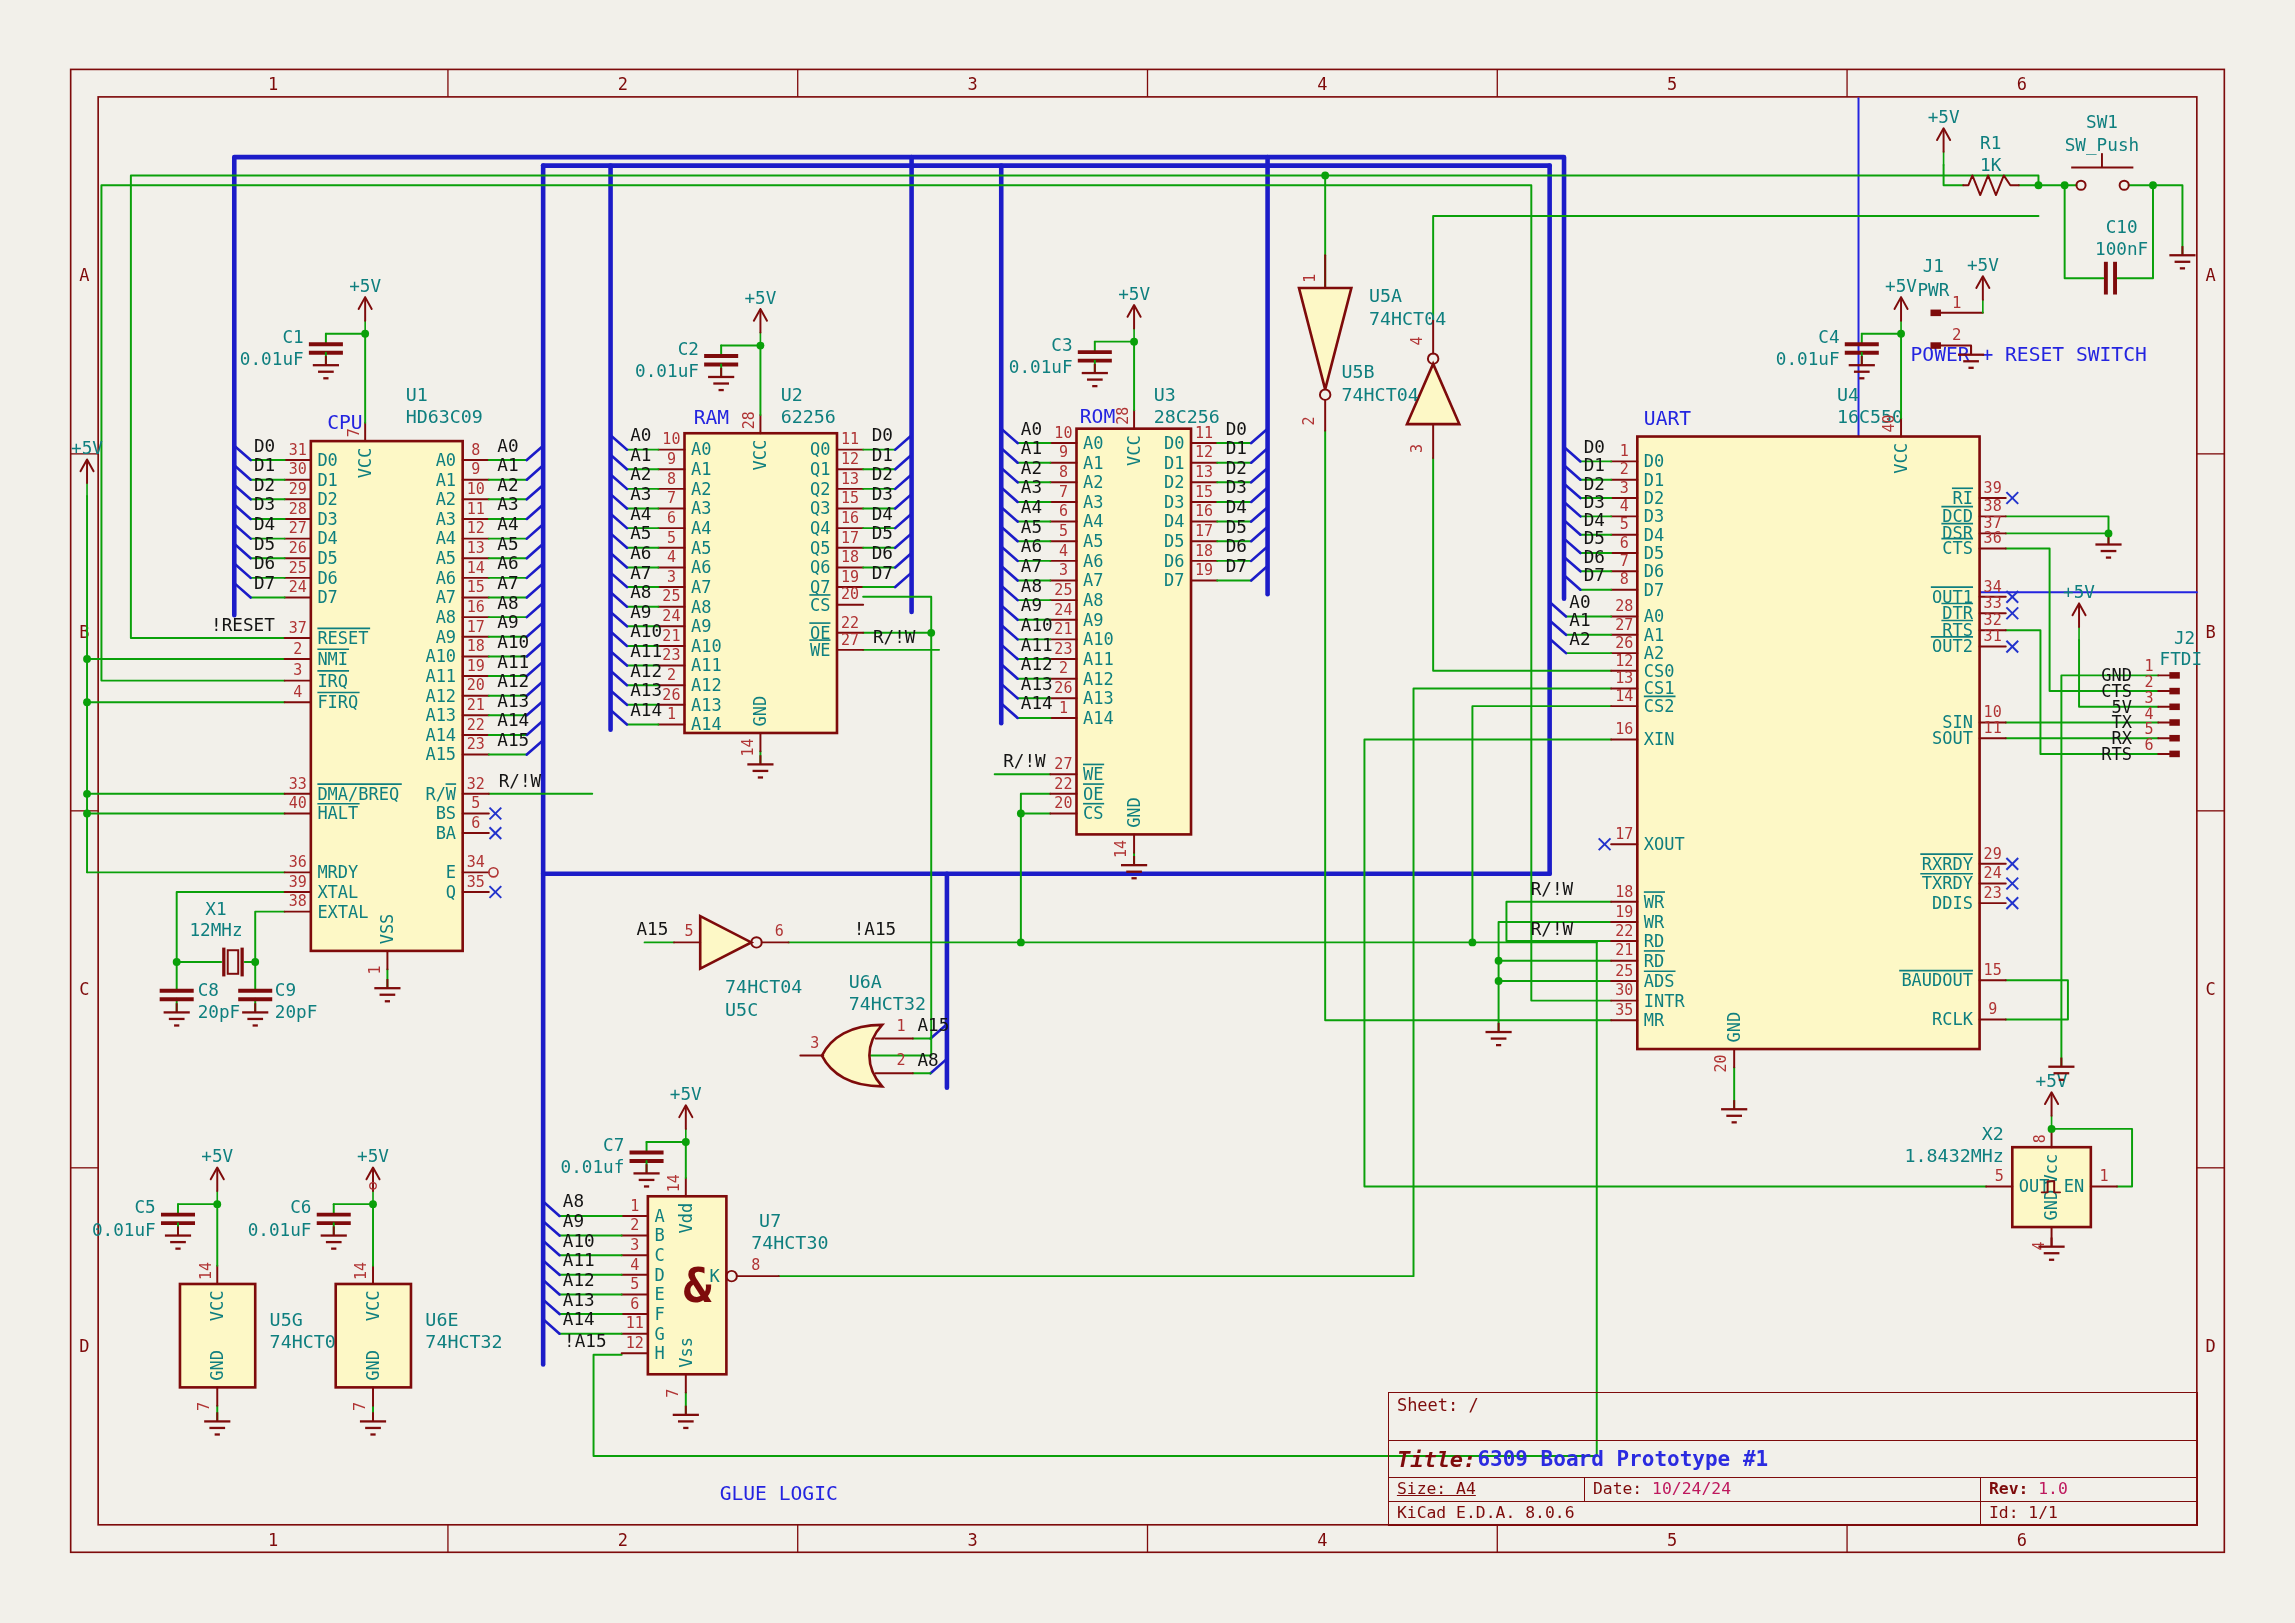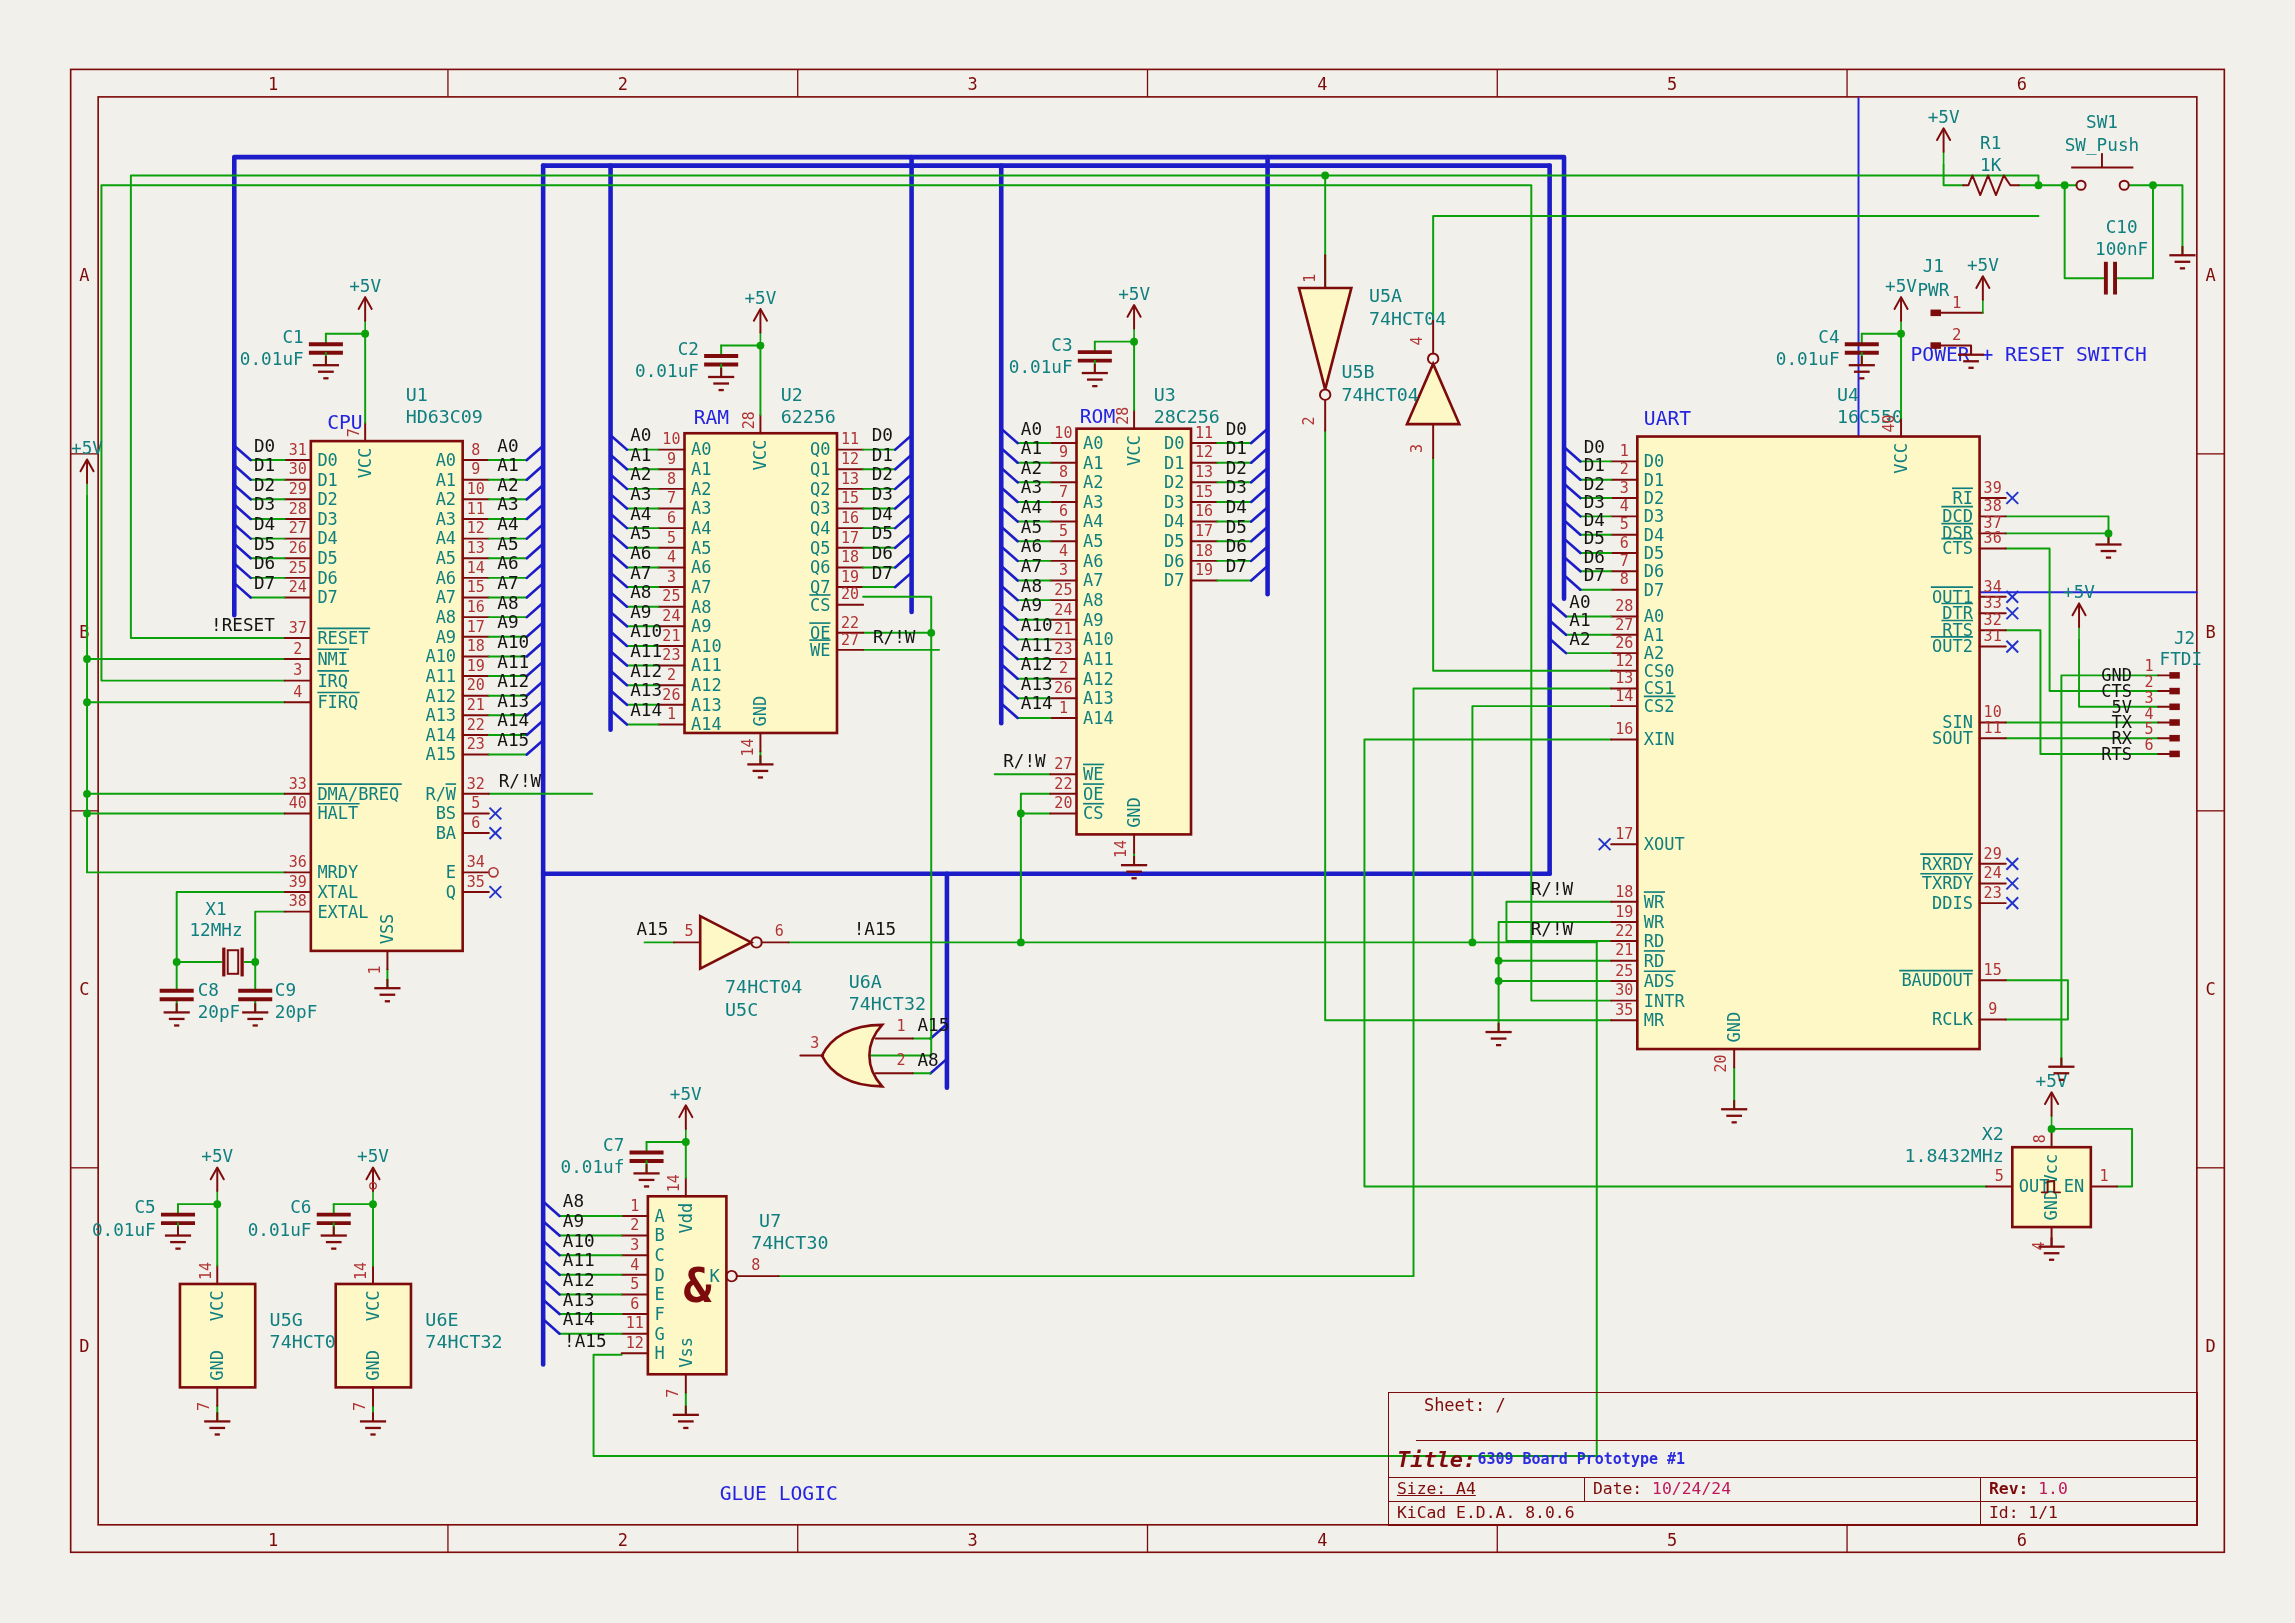--- a/index.html
+++ b/index.html
@@ -4,21 +4,21 @@
 <style>
   html,body{margin:0;padding:0;background:#d8d6d0;}
   #canvas{position:relative;width:2295px;height:1623px;background:#f2f0ea;font-family:"DejaVu Sans Mono",monospace;overflow:hidden;}
   #schsvg{position:absolute;left:0;top:0;}
   #titleblock{position:absolute;left:1388px;top:1392px;width:810px;height:134px;border:1.3px solid #7e0b0b;box-sizing:border-box;color:#7e0b0b;}
   .tb-row{box-sizing:border-box;border-bottom:1.3px solid #7e0b0b;padding:1.3px 7.9px;overflow:hidden;}
   .tb-row:last-child{border-bottom:none;}
   .tb-line{font-size:17px;line-height:22px;white-space:nowrap;}
   .tb-title-row{display:flex;align-items:center;height:37px;}
   .tb-title-label{font-size:22px;font-weight:bold;font-style:italic;margin-right:1px;}
-  .tb-title-val{font-size:15px;font-weight:bold;color:#2b2be0;}
+  .tb-title-val{font-size:21px;font-weight:bold;color:#2b2be0;}
   .tb-cols{display:flex;padding:0;height:24px;}
   .tb-cell{box-sizing:border-box;padding:1.3px 7.9px;font-size:16.4px;line-height:20px;border-right:1.3px solid #7e0b0b;white-space:nowrap;}
   .tb-cell:last-child{border-right:none;}
   .blue{color:#be185d;}
   .bold{font-weight:bold;text-align:right;}
 </style>
 </head>
 <body>
 
 <div id="canvas">
@@ -1269,21 +1269,21 @@
       <text x="2404" y="1368" font-size="27" fill="#141414" text-anchor="end" font-family="&quot;DejaVu Sans Mono&quot;,monospace">R/!W</text>
       <text x="2404" y="1428" font-size="27" fill="#141414" text-anchor="end" font-family="&quot;DejaVu Sans Mono&quot;,monospace">R/!W</text>
       <text x="1337" y="1428" font-size="27" fill="#141414" text-anchor="middle" font-family="&quot;DejaVu Sans Mono&quot;,monospace">!A15</text>
       <text x="997" y="1428" font-size="27" fill="#141414" text-anchor="middle" font-family="&quot;DejaVu Sans Mono&quot;,monospace">A15</text>
       <text x="1402" y="1576" font-size="27" fill="#141414" text-anchor="start" font-family="&quot;DejaVu Sans Mono&quot;,monospace">A15</text>
       <text x="1402" y="1629" font-size="27" fill="#141414" text-anchor="start" font-family="&quot;DejaVu Sans Mono&quot;,monospace">A8</text>
       <text x="862" y="2058" font-size="27" fill="#141414" text-anchor="start" font-family="&quot;DejaVu Sans Mono&quot;,monospace">!A15</text>
     </svg>
 
   <div id="titleblock">
-    <div class="tb-row" style="height:48px;margin-left:27px;">
+    <div class="tb-row" style="height:48px;">
       <div class="tb-line">Sheet: /</div>
     </div>
     <div class="tb-row tb-title-row">
       <span class="tb-title-label">Title:</span>
       <span class="tb-title-val">6309 Board Prototype #1</span>
     </div>
     <div class="tb-row tb-cols" style="border-bottom:1.3px solid #7e0b0b;">
       <div class="tb-cell" style="width:196px;text-decoration:underline;">Size: A4</div>
       <div class="tb-cell" style="flex:1;">
         <span>Date:</span>

